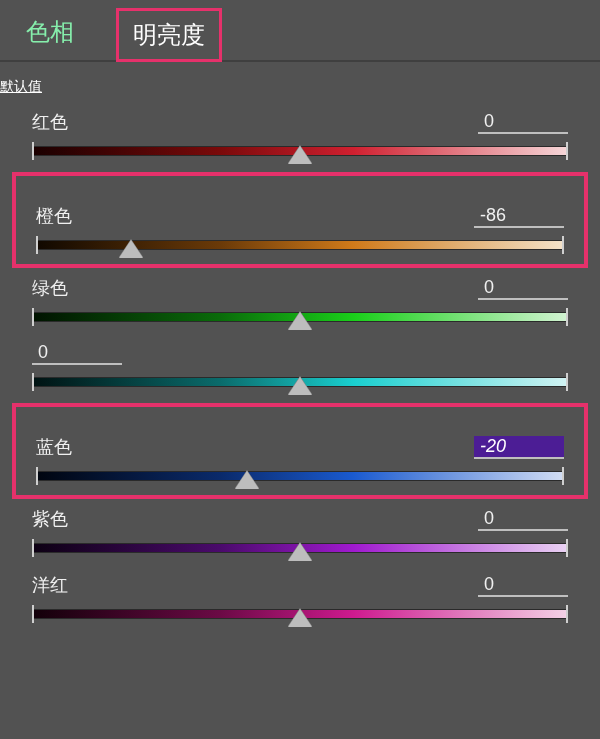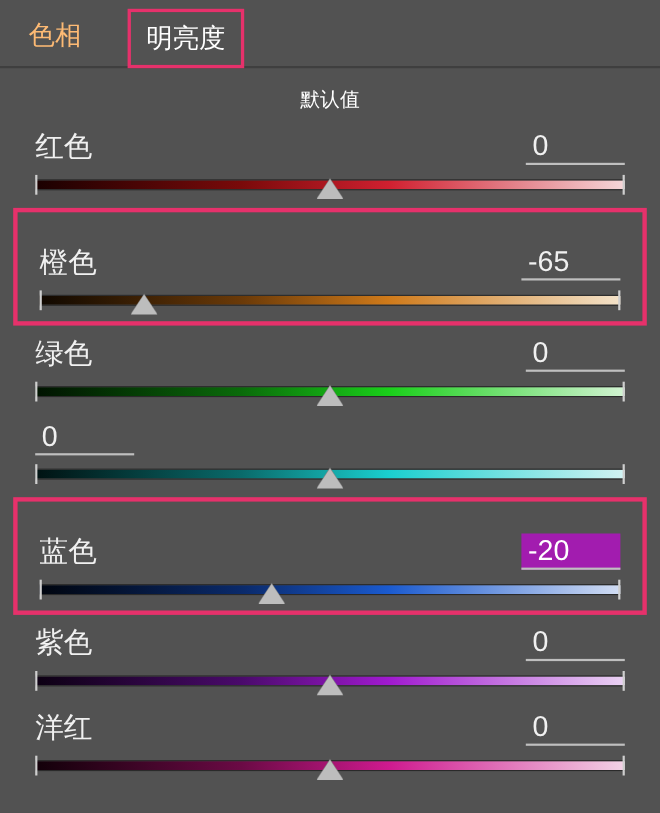--- a/index.html
+++ b/index.html
@@ -13,58 +13,59 @@
   .tabs {
     display: flex;
     padding: 8px 12px 0 12px;
     gap: 28px;
     font-size: 24px;
     border-bottom: 2px solid #3f3f3f;
   }
   .tab {
     padding: 8px 14px;
     cursor: pointer;
-    color: #fdba74;
+    color: #86efac;
   }
   .tab.active {
     color: #ffffff;
     border: 3px solid #e6316b;
     border-bottom: 3px solid #e6316b;
     margin-bottom: -2px;
     text-align: center;
   }
   .default-row {
-    text-align: center;
-    font-size: 18px;
+    font-size: 14px;
     color: #ffffff;
+    text-decoration: underline;
     padding: 16px 0 8px 0;
   }
   .sliders {
     padding: 0 6px;
   }
   .slider-group {
     padding: 6px 26px 0 26px;
   }
   .slider-head {
     display: flex;
     justify-content: space-between;
-    align-items: center;
-    font-size: 26px;
+    align-items: flex-end;
+    font-size: 18px;
     color: #f0f0f0;
     margin-bottom: 6px;
   }
   .slider-value {
     min-width: 90px;
     text-align: left;
     padding: 0 6px;
     display: inline-block;
   }
   .slider-value.editing {
-    background: #a21caf;
+    background: #4c1d95;
     color: #fff;
+    font-style: italic;
   }
   .slider-value.underlined { border-bottom: 2px solid #bfbfbf; }
   .track-wrap {
     position: relative;
     height: 30px;
   }
   .track {
     position: absolute;
     left: 0; right: 0; top: 6px;
     height: 10px;
@@ -127,21 +128,21 @@
       <div class="endcap left"></div>
         <div class="endcap right"></div>
       <div class="thumb" style="left:50%"></div>
     </div>
   </div>
 
   <div class="highlight-box">
     <div class="slider-group">
       <div class="slider-head">
         <span>橙色</span>
-        <span class="slider-value underlined">-65</span>
+        <span class="slider-value underlined">-86</span>
       </div>
       <div class="track-wrap">
         <div class="track g-orange"></div>
         <div class="endcap left"></div>
           <div class="endcap right"></div>
         <div class="thumb" style="left:18%"></div>
       </div>
     </div>
 
   </div>

